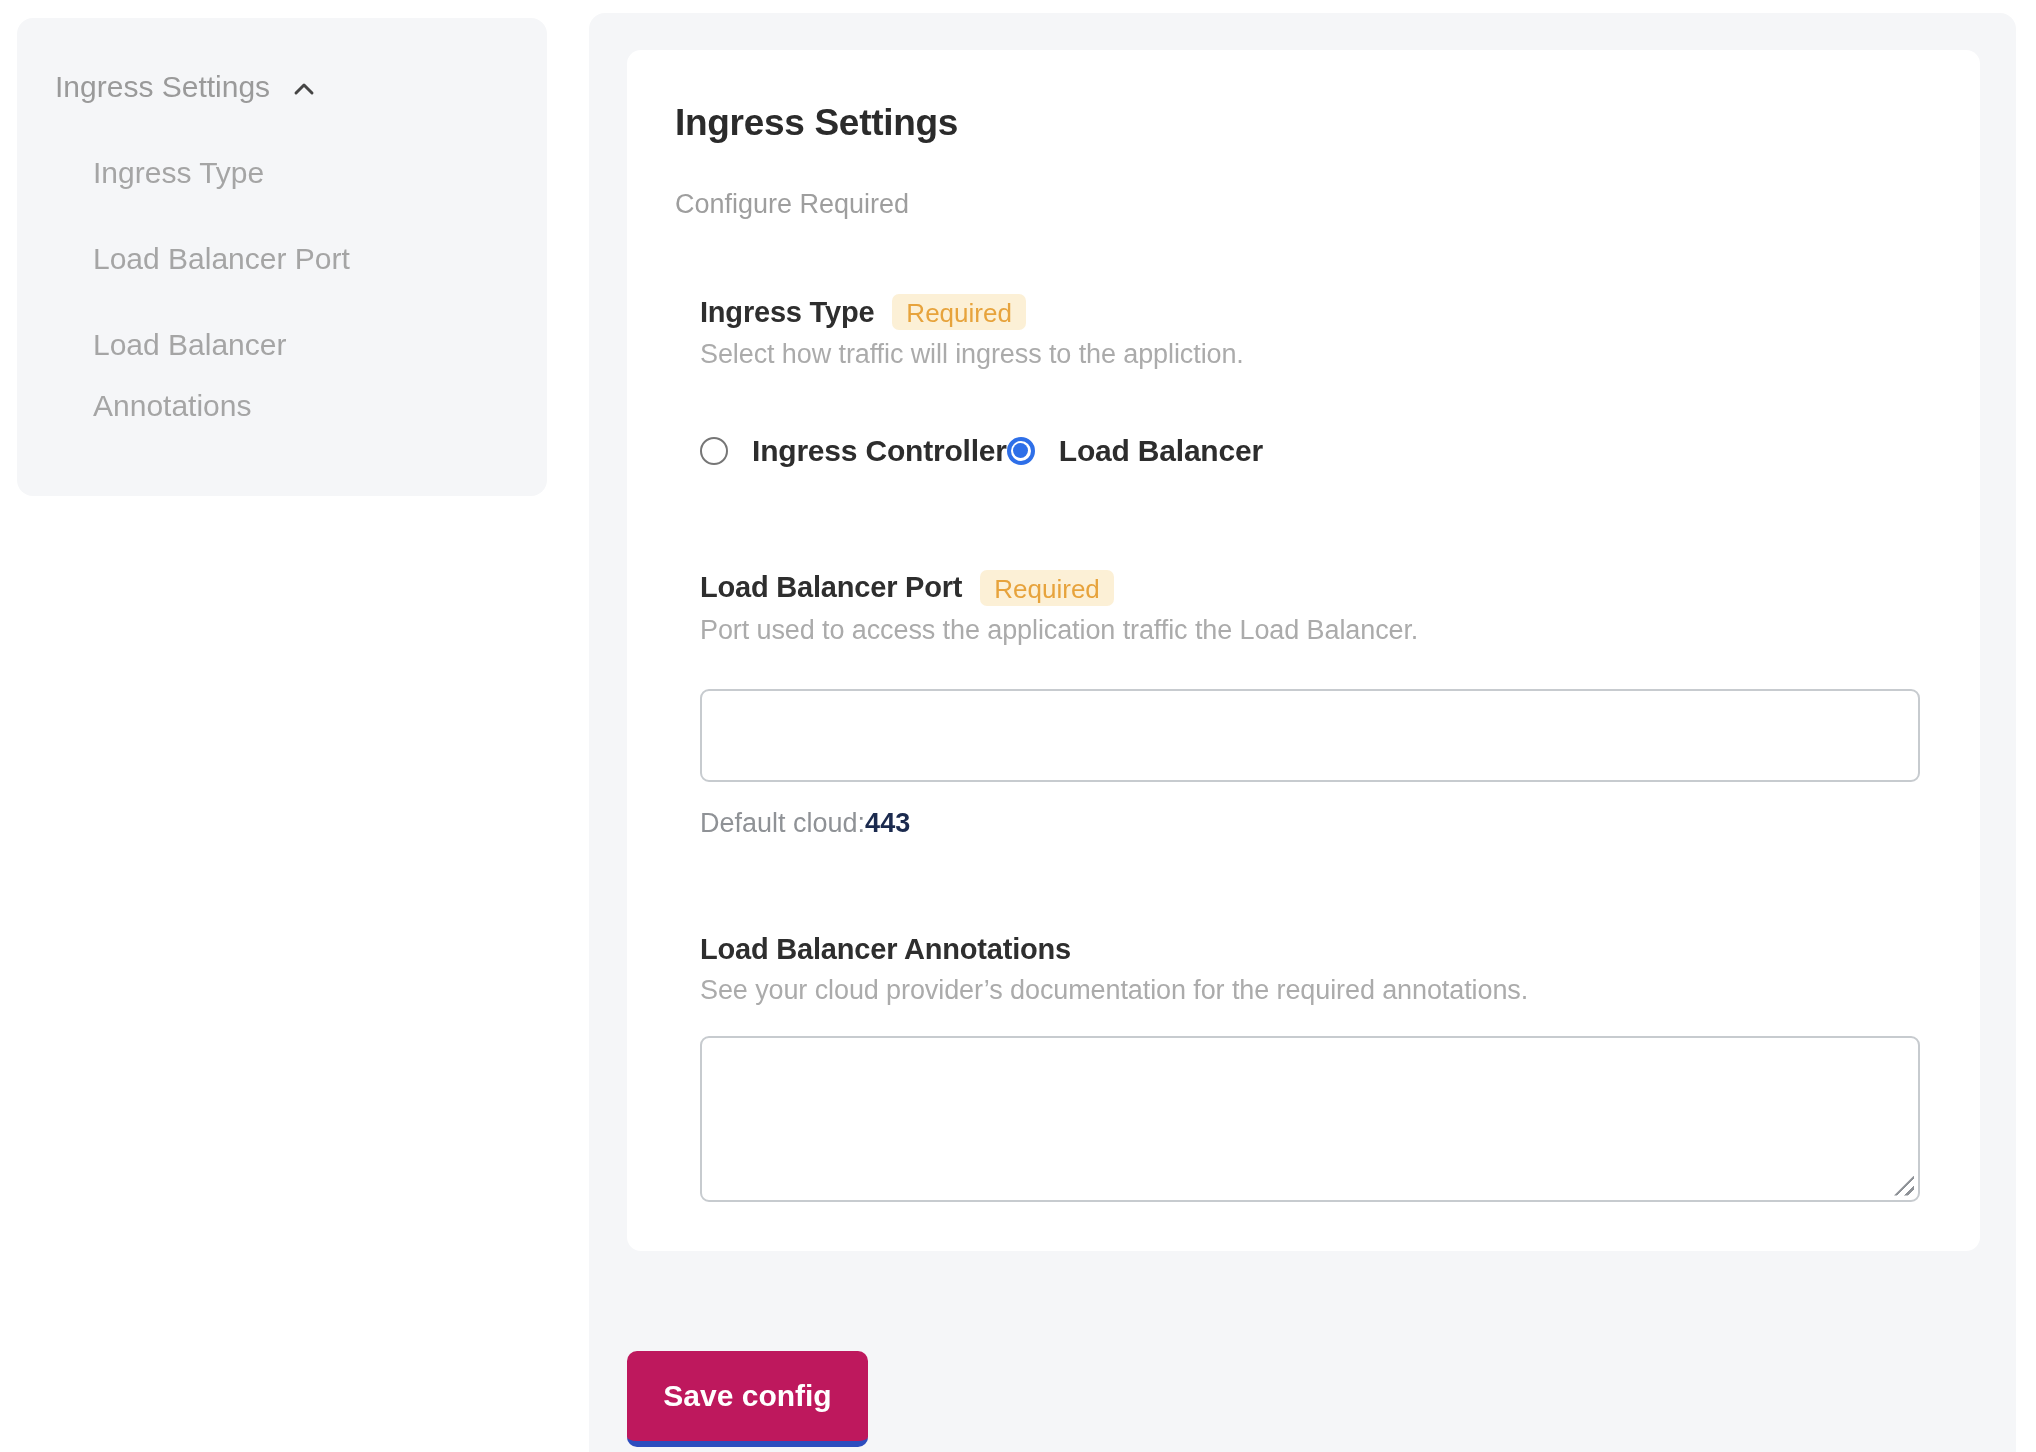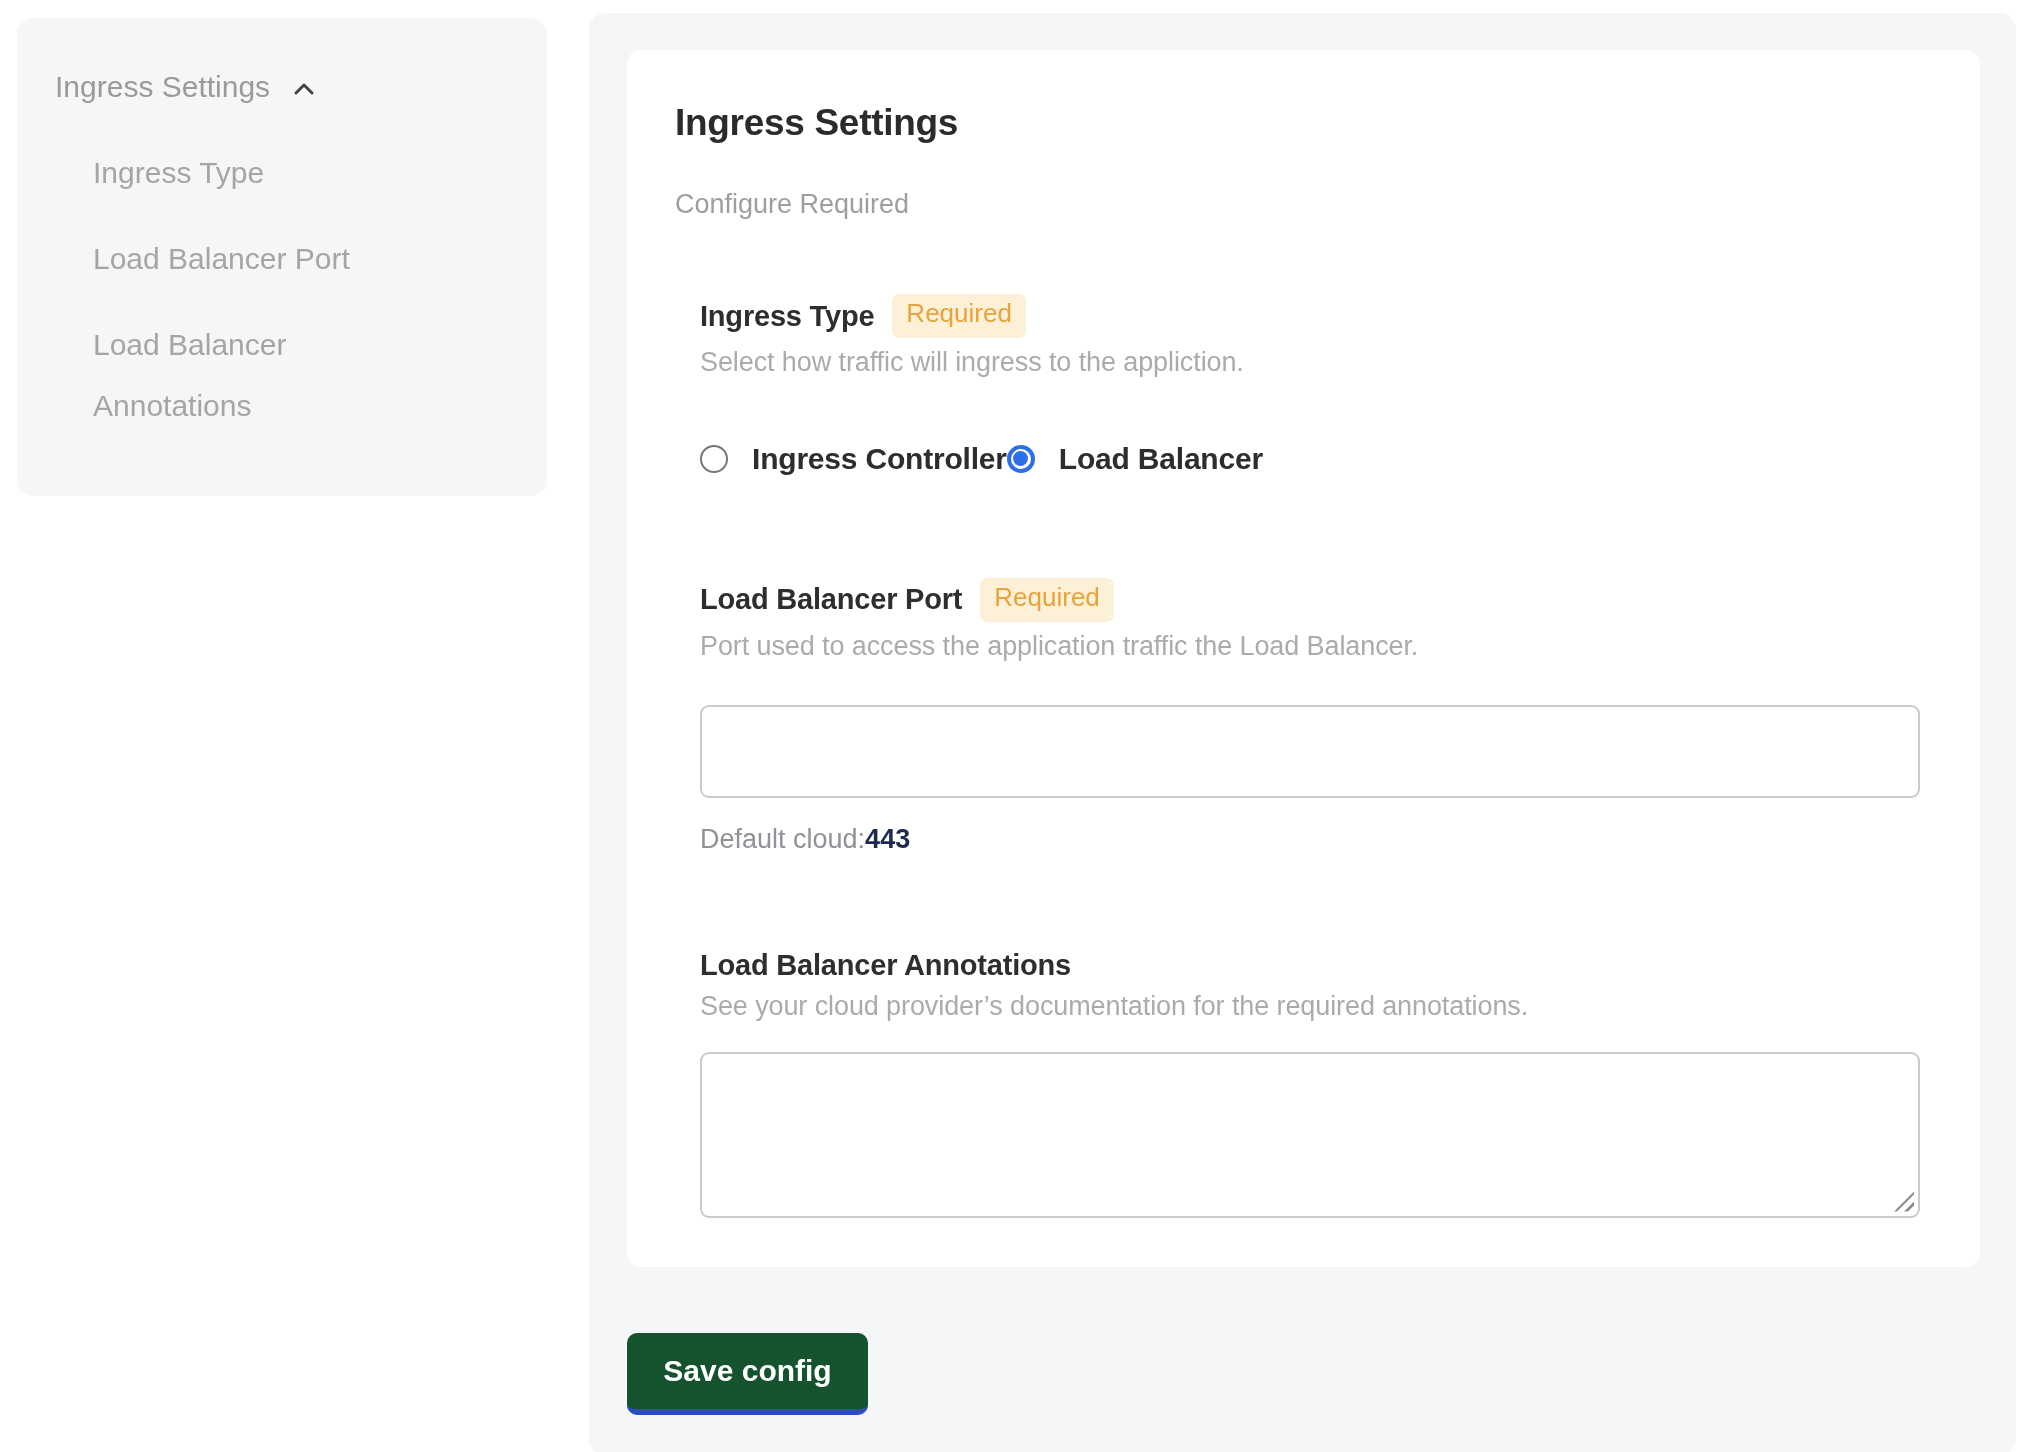--- a/index.html
+++ b/index.html
@@ -77,21 +77,21 @@
   .field-label {
     font-size:29px;
     font-weight:700;
     color:#2e2e2e;
     letter-spacing:-0.2px;
   }
   .badge {
     font-size:26px;
     color:#e7a33c;
     background:#fcf0d6;
-    padding:5px 14px 10px;
+    padding:5px 14px 2px;
     border-radius:7px;
     line-height:1.1;
   }
   .desc {
     margin-top:9px;
     font-size:27px;
     color:#ababab;
     letter-spacing:-0.1px;
   }
 
@@ -164,23 +164,23 @@
     right:6px; bottom:6px;
     width:20px; height:20px;
     pointer-events:none;
     background:repeating-linear-gradient(135deg, transparent 0 5px, #8d9196 5px 8px);
     clip-path:polygon(100% 0, 100% 100%, 0 100%);
   }
 
   
   .save-btn {
     display:block;
-    margin-top:66px;
-    width:241px; height:82px;
-    background:#14532d;
+    margin-top:100px;
+    width:241px; height:96px;
+    background:#be185d;
     border:none;
     border-bottom:6px solid #2d4dbe;
     border-radius:10px;
     color:#ffffff;
     font-family:inherit;
     font-size:30px;
     font-weight:700;
     cursor:pointer;
   }
 </style>

